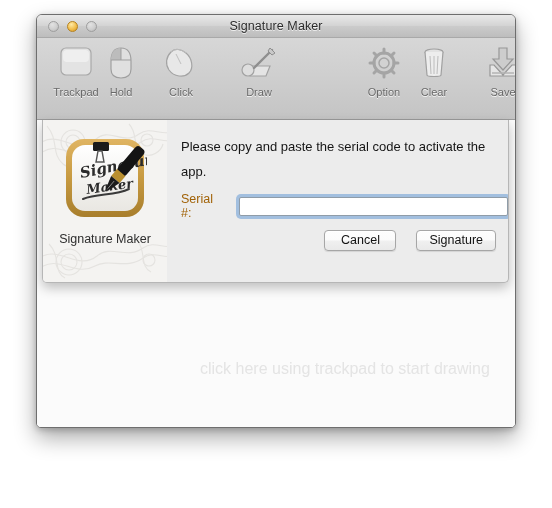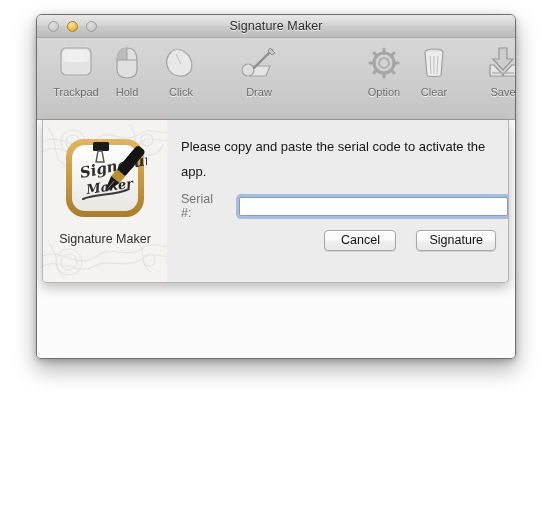--- a/index.html
+++ b/index.html
@@ -14,21 +14,21 @@
     overflow: hidden;
     position: relative;
   }
 
   
   #window {
     position: absolute;
     left: 36px;
     top: 14px;
     width: 480px;
-    height: 345px;
+    height: 414px;
     border-radius: 6px 6px 5px 5px;
     box-shadow: 0 10px 22px rgba(0,0,0,0.33), 0 2px 6px rgba(0,0,0,0.22);
     background: #fbfbfb;
     border: 1px solid #6e6e6e;
     box-sizing: border-box;
     overflow: hidden;
   }
 
   
   #titlebar {
@@ -173,21 +173,21 @@
   }
   #serial-row {
     position: absolute;
     left: 14px;
     top: 72px;
     display: flex;
     align-items: center;
   }
   #serial-label {
     font-size: 12.5px;
-    color: #737373;
+    color: #a16207;
     margin-right: 13px;
   }
   #serial-input {
     width: 275px;
     height: 19px;
     background: #ffffff;
     border: 1px solid #8f9ca8;
     border-radius: 2px;
     box-shadow: 0 0 0 3px rgba(116,163,214,0.62);
     box-sizing: border-box;
@@ -238,21 +238,21 @@
     <div class="tb-item" style="left:39px;">
       <div class="tb-icon">
         <svg width="44" height="38" viewBox="0 0 44 38">
           <rect x="7" y="4" width="30" height="27" rx="5" ry="5" fill="#e3e3e3" stroke="#a8a8a8" stroke-width="1.2"></rect>
           <rect x="9" y="6" width="26" height="12" rx="4" ry="4" fill="#efefef"></rect>
         </svg>
       </div>
       <div class="tb-label">Trackpad</div>
     </div>
 
-    <div class="tb-item" style="left:90px;">
+    <div class="tb-item" style="left:84px;">
       <div class="tb-icon">
         <svg width="44" height="38" viewBox="0 0 44 38">
           <path d="M22 4 C15 4 12 9 12 17 L12 25 C12 31 16 34 22 34 C28 34 32 31 32 25 L32 17 C32 9 29 4 22 4 Z" fill="#e0e0e0" stroke="#9f9f9f" stroke-width="1.2"></path>
           <path d="M22 4 C15 4 12 9 12 16 L22 16 Z" fill="#bcbcbc"></path>
           <line x1="22" y1="4" x2="22" y2="16" stroke="#9f9f9f" stroke-width="1"></line>
           <line x1="12" y1="16" x2="32" y2="16" stroke="#9f9f9f" stroke-width="1"></line>
         </svg>
       </div>
       <div class="tb-label">Hold</div>
     </div>

